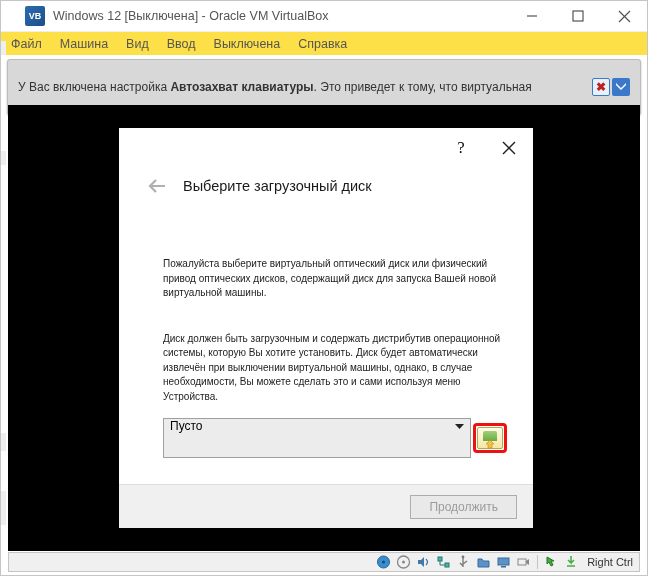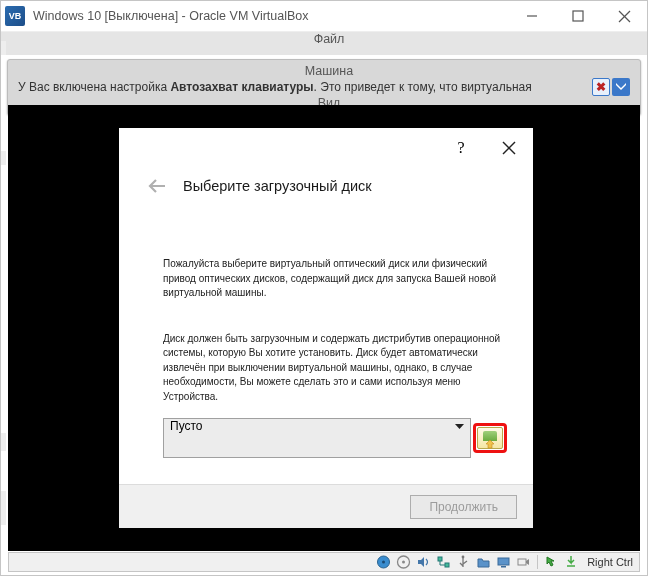--- a/index.html
+++ b/index.html
@@ -1,26 +1,26 @@
 <!DOCTYPE html>
 <html><head>
 <meta charset="utf-8">
 <style>
   * { box-sizing: border-box; margin: 0; padding: 0; font-family: "Segoe UI", Tahoma, sans-serif; }
   body { background: #fff; width: 648px; height: 576px; overflow: hidden; position: relative; }
 
   .outer-frame { width: 648px; height: 576px; border: 1px solid #c5c5c5; background: #fff; position: relative; }
 
-  .titlebar { height: 30px; display: flex; align-items: center; padding-left: 4px; }
+  .titlebar { height: 30px; display: flex; align-items: center; padding-left: 24px; }
   .titlebar .app-icon { width: 20px; height: 20px; background: linear-gradient(135deg,#2b6cb0 0%,#1d4e89 100%); border-radius: 2px; position: relative; display: flex; align-items: center; justify-content: center; color:#fff; font-size:9px; font-weight:bold;}
   .titlebar .title-text { margin-left: 8px; font-size: 12.5px; color: #555; flex: 1; }
   .winbtn { width: 46px; height: 30px; display: flex; align-items: center; justify-content: center; font-size: 14px; color:#444; }
   .winbtn svg { stroke:#555; stroke-width:1.2; fill:none; }
 
-  .menubar { height: 24px; display:flex; align-items:center; padding-left:10px; gap: 18px; background:#e5e5e5; border-top:1px solid #eee;flex-direction:column;}
+  .menubar { height: 24px; display:flex; align-items:center; padding-left:10px; gap: 18px; background:#fde047; border-top:1px solid #eee;}
   .menubar .item { font-size:12.5px; color:#555; }
 
   .notice-bar { margin: 4px 6px 0 6px; background:#d8d8d8; border:1px solid #bcbcbc; border-radius:3px; padding:18px 10px; display:flex; align-items:center; box-shadow:0 1px 2px rgba(0,0,0,0.3);}
   .notice-bar .msg { font-size:12px; color:#333; flex:1; }
   .notice-bar .msg b { font-weight:bold; }
   .notice-icons { display:flex; gap:2px;}
   .nicon { width:18px; height:18px; display:flex; align-items:center; justify-content:center; border-radius:2px;}
   .nicon-close { border:1px solid #3b78c9; background:#e8f0fb; color:#b22; font-weight:bold; font-size:12px;}
   .nicon-suppress { background:#3b78c9; color:#fff; }
   .nicon-suppress svg { fill:#fff; }
@@ -70,21 +70,21 @@
 
 <div class="outer-frame">
 
   <div class="bgstub" style="top:40px; height:14px;"></div>
   <div class="bgstub" style="top:150px; height:14px;"></div>
   <div class="bgstub" style="top:432px; height:18px;"></div>
   <div class="bgstub" style="top:490px; height:34px;"></div>
 
   <div class="titlebar">
     <div class="app-icon">VB</div>
-    <div class="title-text">Windows 10 [Выключена] - Oracle VM VirtualBox</div>
+    <div class="title-text">Windows 12 [Выключена] - Oracle VM VirtualBox</div>
     <div class="winbtn">
       <svg width="12" height="12">
           <line x1="1" y1="6" x2="11" y2="6"></line>
         </svg>
     </div>
     <div class="winbtn">
       <svg width="12" height="12">
           <rect x="1" y="1" width="10" height="10"></rect>
         </svg>
     </div>

